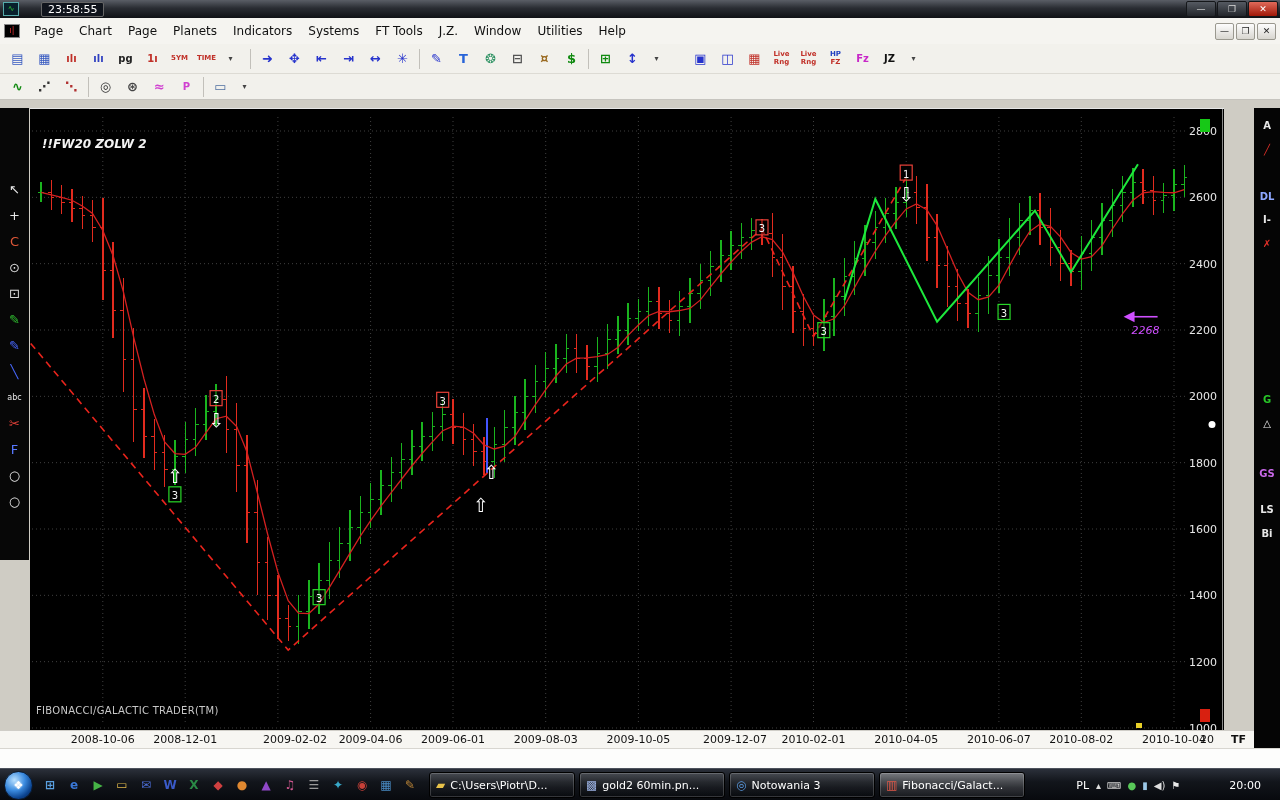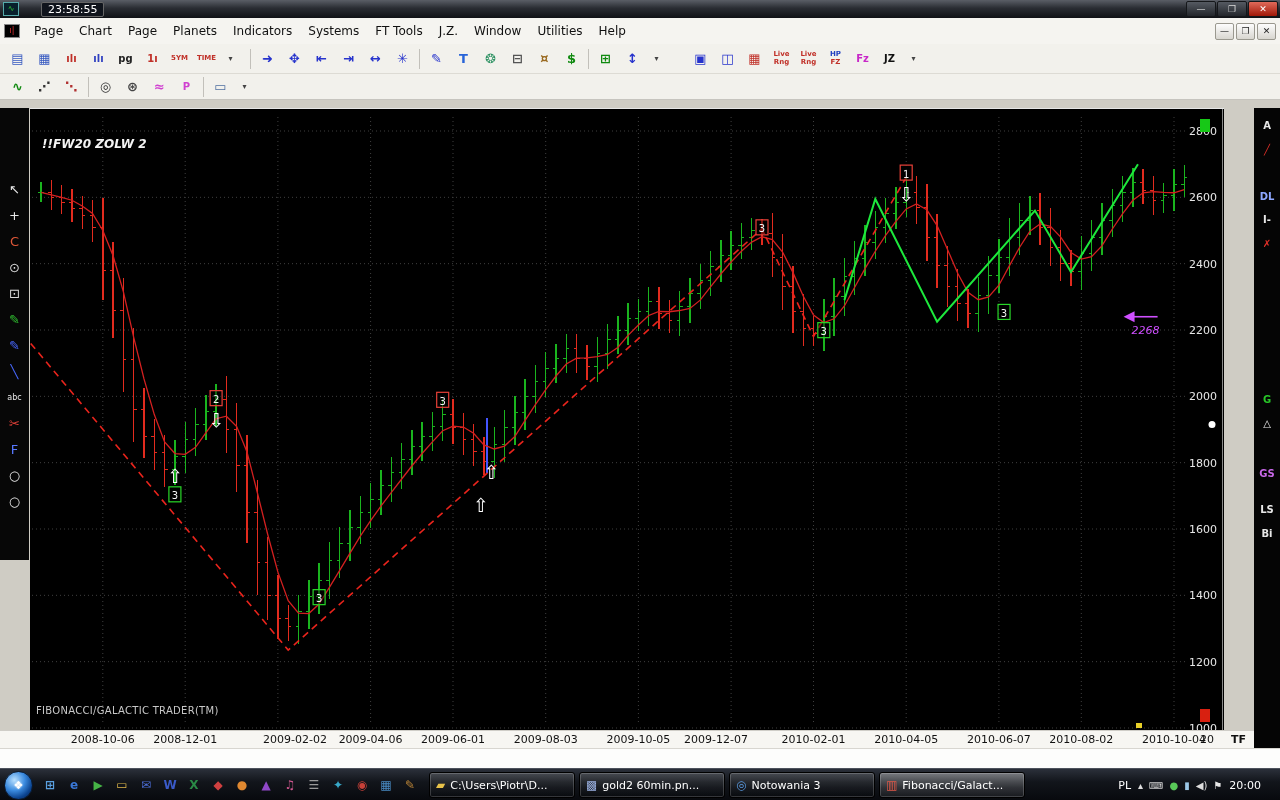--- a/index.html
+++ b/index.html
@@ -79,21 +79,21 @@
   .tasks{display:flex;gap:4px;}
   .task-btn{width:132px;height:24px;display:flex;align-items:center;gap:5px;padding:0 6px;
     border:1px solid #000;border-radius:3px;color:#fff;font-size:11px;white-space:nowrap;overflow:hidden;
     background:linear-gradient(rgba(255,255,255,.16),rgba(255,255,255,.04) 60%,rgba(0,0,0,.1));
     box-shadow:inset 0 0 0 1px rgba(255,255,255,.18);}
   .task-btn.active{background:linear-gradient(rgba(255,255,255,.38),rgba(255,255,255,.14) 60%,rgba(255,255,255,.06));}
   .task-ico{font-size:12px;flex:0 0 auto;}
   .task-label{overflow:hidden;text-overflow:ellipsis;}
   .tray{margin-left:auto;display:flex;align-items:center;gap:7px;padding-right:19px;color:#fff;font-size:11px;}
   .tray-icon{font-size:10px;color:#ddd;}
-  .tray-clock{font-size:11px;}
+  .tray-clock{font-size:11px;margin-left:42px;}
 </style>
 </head>
 <body>
 
 <div id="app">
 
   <div class="titlebar">
     <div class="app-icon">∿</div>
     <div class="tb-clock">23:58:55</div>
     <div class="winbtns">
@@ -755,21 +755,21 @@
   <div class="date-strip">
     <span class="partial-tick">20</span>
     <span class="tf-label">TF</span>
   <span class="date-tick" style="left: 65.8px;">2008-10-06</span>
       <span class="date-tick" style="left: 148.2px;">2008-12-01</span>
       <span class="date-tick" style="left: 258px;">2009-02-02</span>
       <span class="date-tick" style="left: 333.6px;">2009-04-06</span>
       <span class="date-tick" style="left: 416px;">2009-06-01</span>
       <span class="date-tick" style="left: 508.7px;">2009-08-03</span>
       <span class="date-tick" style="left: 601.4px;">2009-10-05</span>
-      <span class="date-tick" style="left: 679px;">2009-12-07</span>
+      <span class="date-tick" style="left: 698px;">2009-12-07</span>
       <span class="date-tick" style="left: 776.5px;">2010-02-01</span>
       <span class="date-tick" style="left: 869.2px;">2010-04-05</span>
       <span class="date-tick" style="left: 961.9px;">2010-06-07</span>
       <span class="date-tick" style="left: 1044.3px;">2010-08-02</span>
       <span class="date-tick" style="left: 1137px;">2010-10-04</span>
     </div>
 
   <div class="bottom-strip"></div>
 
   <div class="taskbar">

